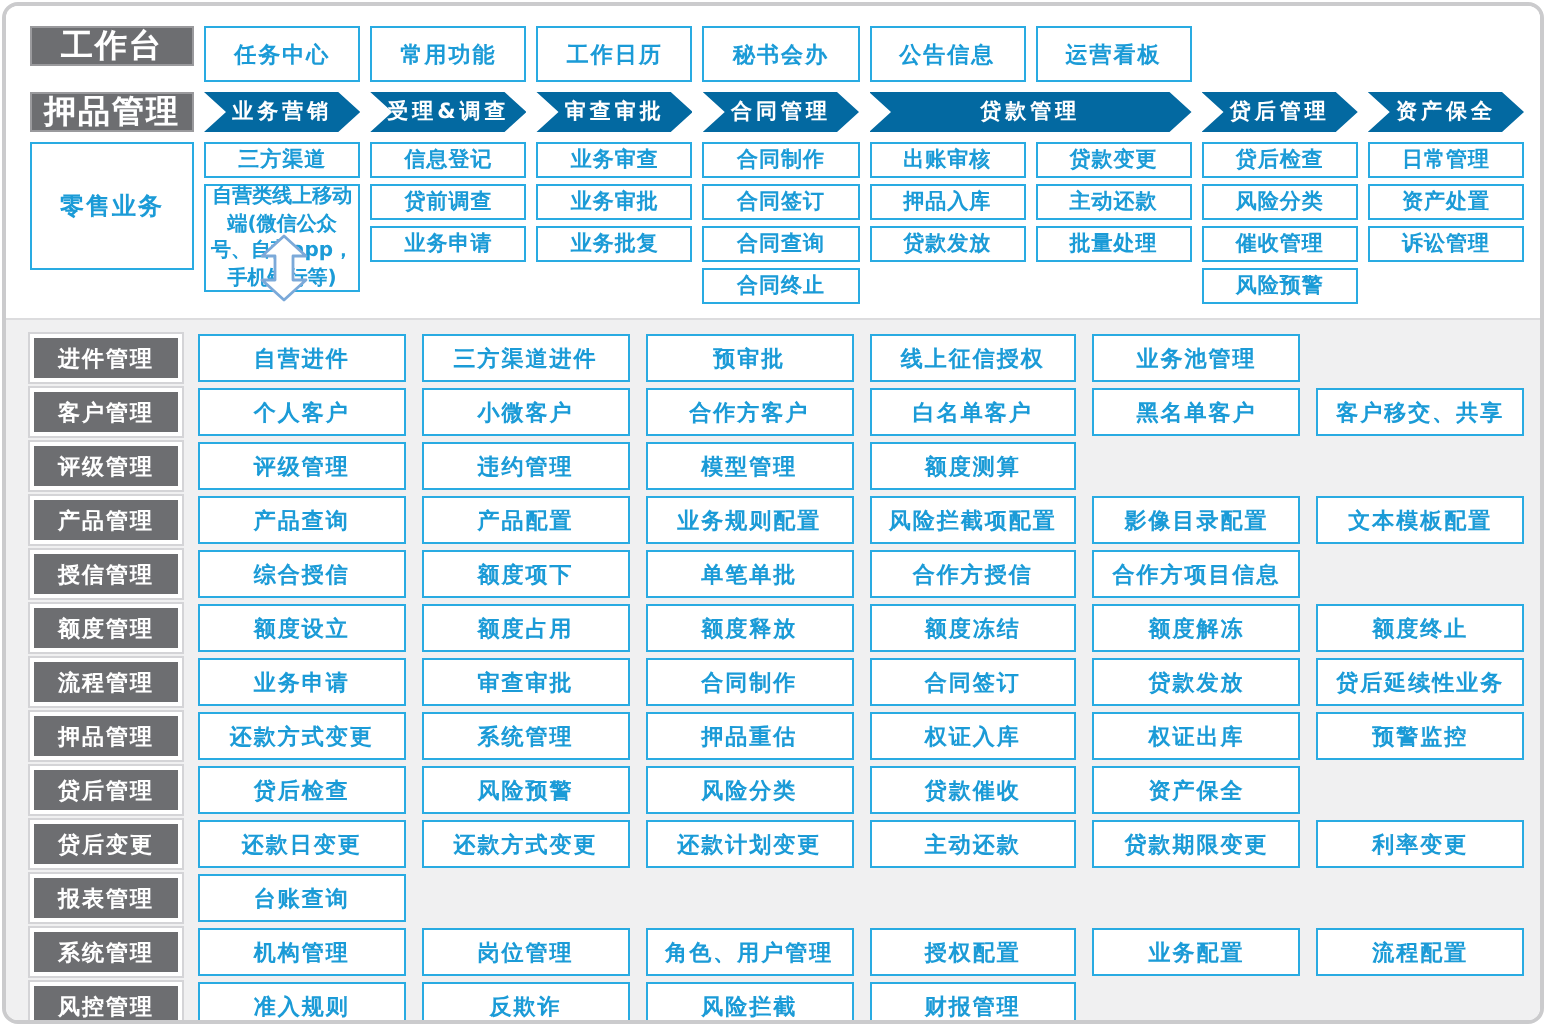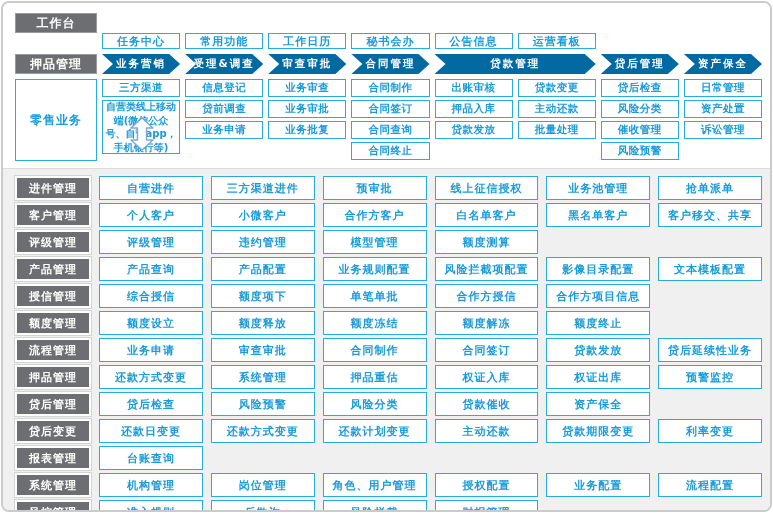--- a/index.html
+++ b/index.html
@@ -13,37 +13,37 @@
     overflow:hidden;display:flex;flex-direction:column;background:#fff;
   }
   
   .top{padding:10px 8px 2px 12px;background:#fff;position:relative;}
   .grid-row{
     display:grid;grid-template-columns:82px repeat(8,1fr);
     column-gap:5px;margin-bottom:5px;align-items:start;
   }
   .g-label{
     background:#6d6e71;color:#fff;display:flex;align-items:center;justify-content:center;
-    font-size:12px;font-weight:bold;letter-spacing:1px;height:20px;
+    font-size:16px;font-weight:bold;letter-spacing:1px;height:20px;
     border:1px solid #9a9a9d;box-sizing:border-box;
   }
   .b-box{
     background:#fff;border:1px solid #29abe2;color:#1b9bd7;
     display:flex;align-items:center;justify-content:center;
     font-size:11px;font-weight:bold;letter-spacing:1px;
     box-sizing:border-box;text-align:center;
   }
-  .wb-box{height:16px;margin-top:20px;}
+  .wb-box{height:28px;}
   .arrow{
     height:20px;background:#0369a1;color:#fff;
     display:flex;align-items:center;justify-content:center;
     font-size:10.5px;font-weight:bold;letter-spacing:2px;
     clip-path:polygon(0 0,calc(100% - 11px) 0,100% 50%,calc(100% - 11px) 100%,0 100%,11px 50%);
   }
-  .retail-label{height:82px;font-size:12px;background:#fff;border:1px solid #29abe2;
+  .retail-label{height:64px;font-size:12px;background:#fff;border:1px solid #29abe2;
     color:#1b9bd7;display:flex;align-items:center;justify-content:center;
     font-weight:bold;letter-spacing:1px;box-sizing:border-box;}
   .r-col{display:flex;flex-direction:column;gap:3px;justify-content:space-between;}
   .r-box{height:18px;font-size:10.5px;letter-spacing:0.5px;flex:0 0 auto;}
   .r-tall{height:54px;font-size:10px;line-height:1.35;letter-spacing:0;padding:1px 2px;
     align-items:center;letter-spacing:0px;}
   
   .connector{position:absolute;left:126px;top:114px;width:26px;height:34px;z-index:6;}
   
   .bottom{
@@ -140,21 +140,20 @@
   </svg>
 
   <div class="bottom" id="modules">
       <div class="module-row">
         <div class="g-label m-label">进件管理</div>
         <div class="b-box m-box">自营进件</div>
         <div class="b-box m-box">三方渠道进件</div>
         <div class="b-box m-box">预审批</div>
         <div class="b-box m-box">线上征信授权</div>
         <div class="b-box m-box">业务池管理</div>
-        <div class="b-box m-box">抢单派单</div>
       </div>
       <div class="module-row">
         <div class="g-label m-label">客户管理</div>
         <div class="b-box m-box">个人客户</div>
         <div class="b-box m-box">小微客户</div>
         <div class="b-box m-box">合作方客户</div>
         <div class="b-box m-box">白名单客户</div>
         <div class="b-box m-box">黑名单客户</div>
         <div class="b-box m-box">客户移交、共享</div>
       </div>
@@ -178,20 +177,21 @@
         <div class="g-label m-label">授信管理</div>
         <div class="b-box m-box">综合授信</div>
         <div class="b-box m-box">额度项下</div>
         <div class="b-box m-box">单笔单批</div>
         <div class="b-box m-box">合作方授信</div>
         <div class="b-box m-box">合作方项目信息</div>
       </div>
       <div class="module-row">
         <div class="g-label m-label">额度管理</div>
         <div class="b-box m-box">额度设立</div>
+        <div class="b-box m-box">额度占用</div>
         <div class="b-box m-box">额度释放</div>
         <div class="b-box m-box">额度冻结</div>
         <div class="b-box m-box">额度解冻</div>
         <div class="b-box m-box">额度终止</div>
       </div>
       <div class="module-row">
         <div class="g-label m-label">流程管理</div>
         <div class="b-box m-box">业务申请</div>
         <div class="b-box m-box">审查审批</div>
         <div class="b-box m-box">合同制作</div>

